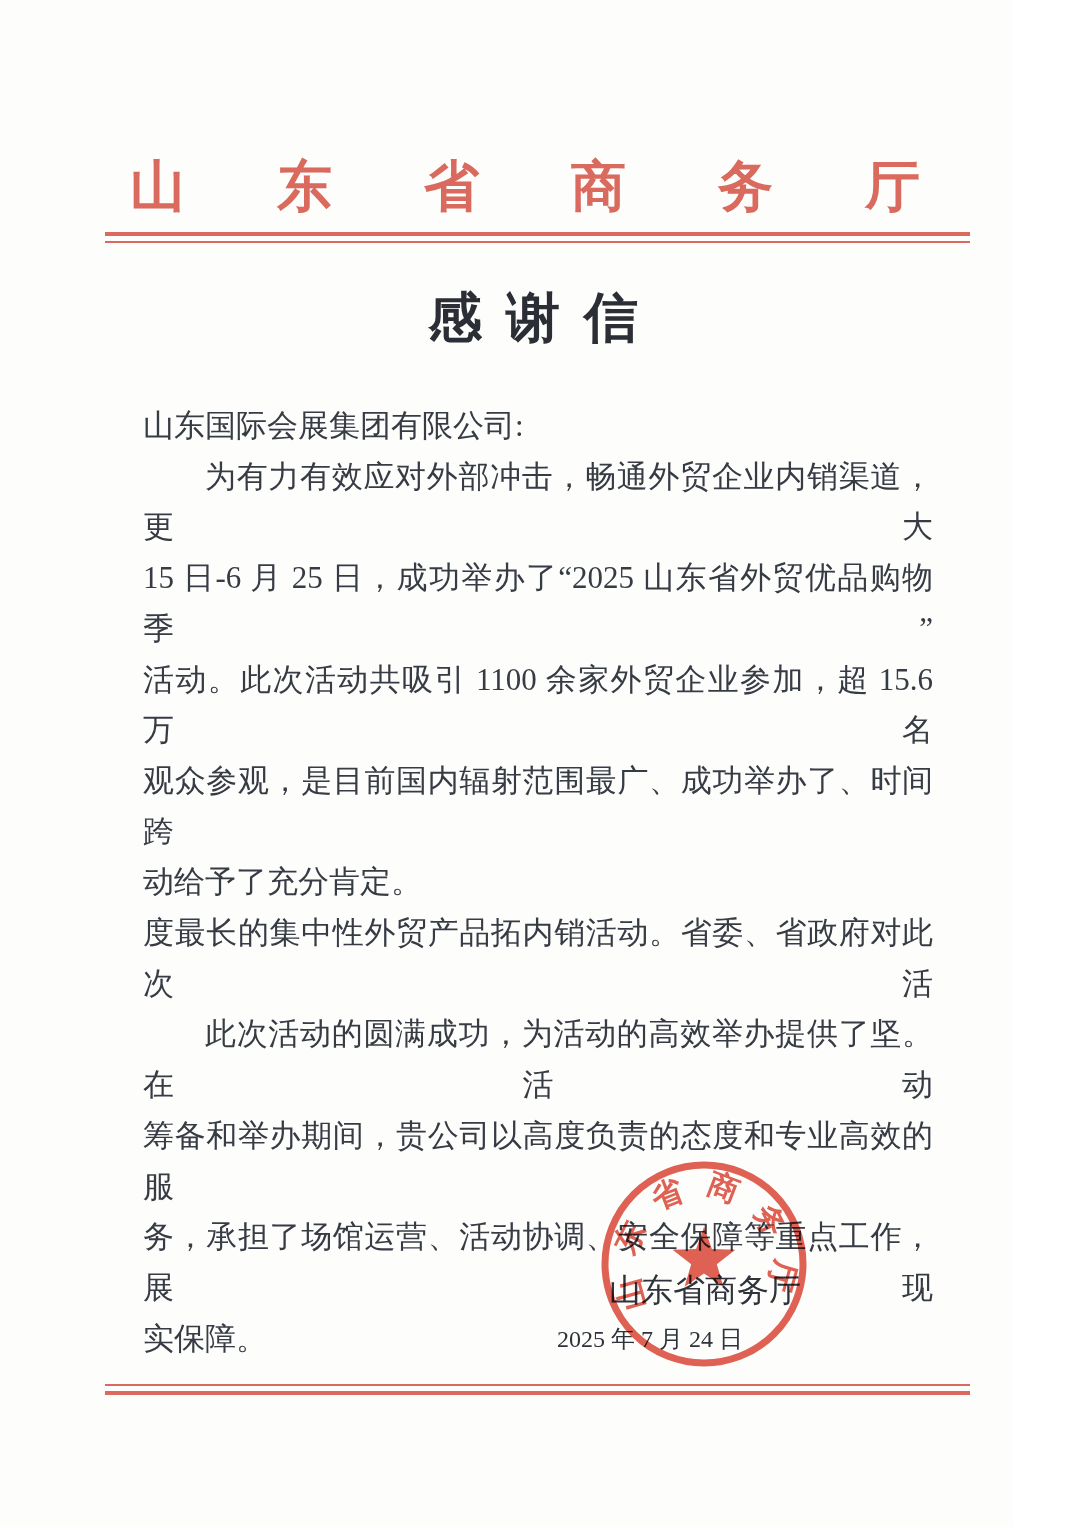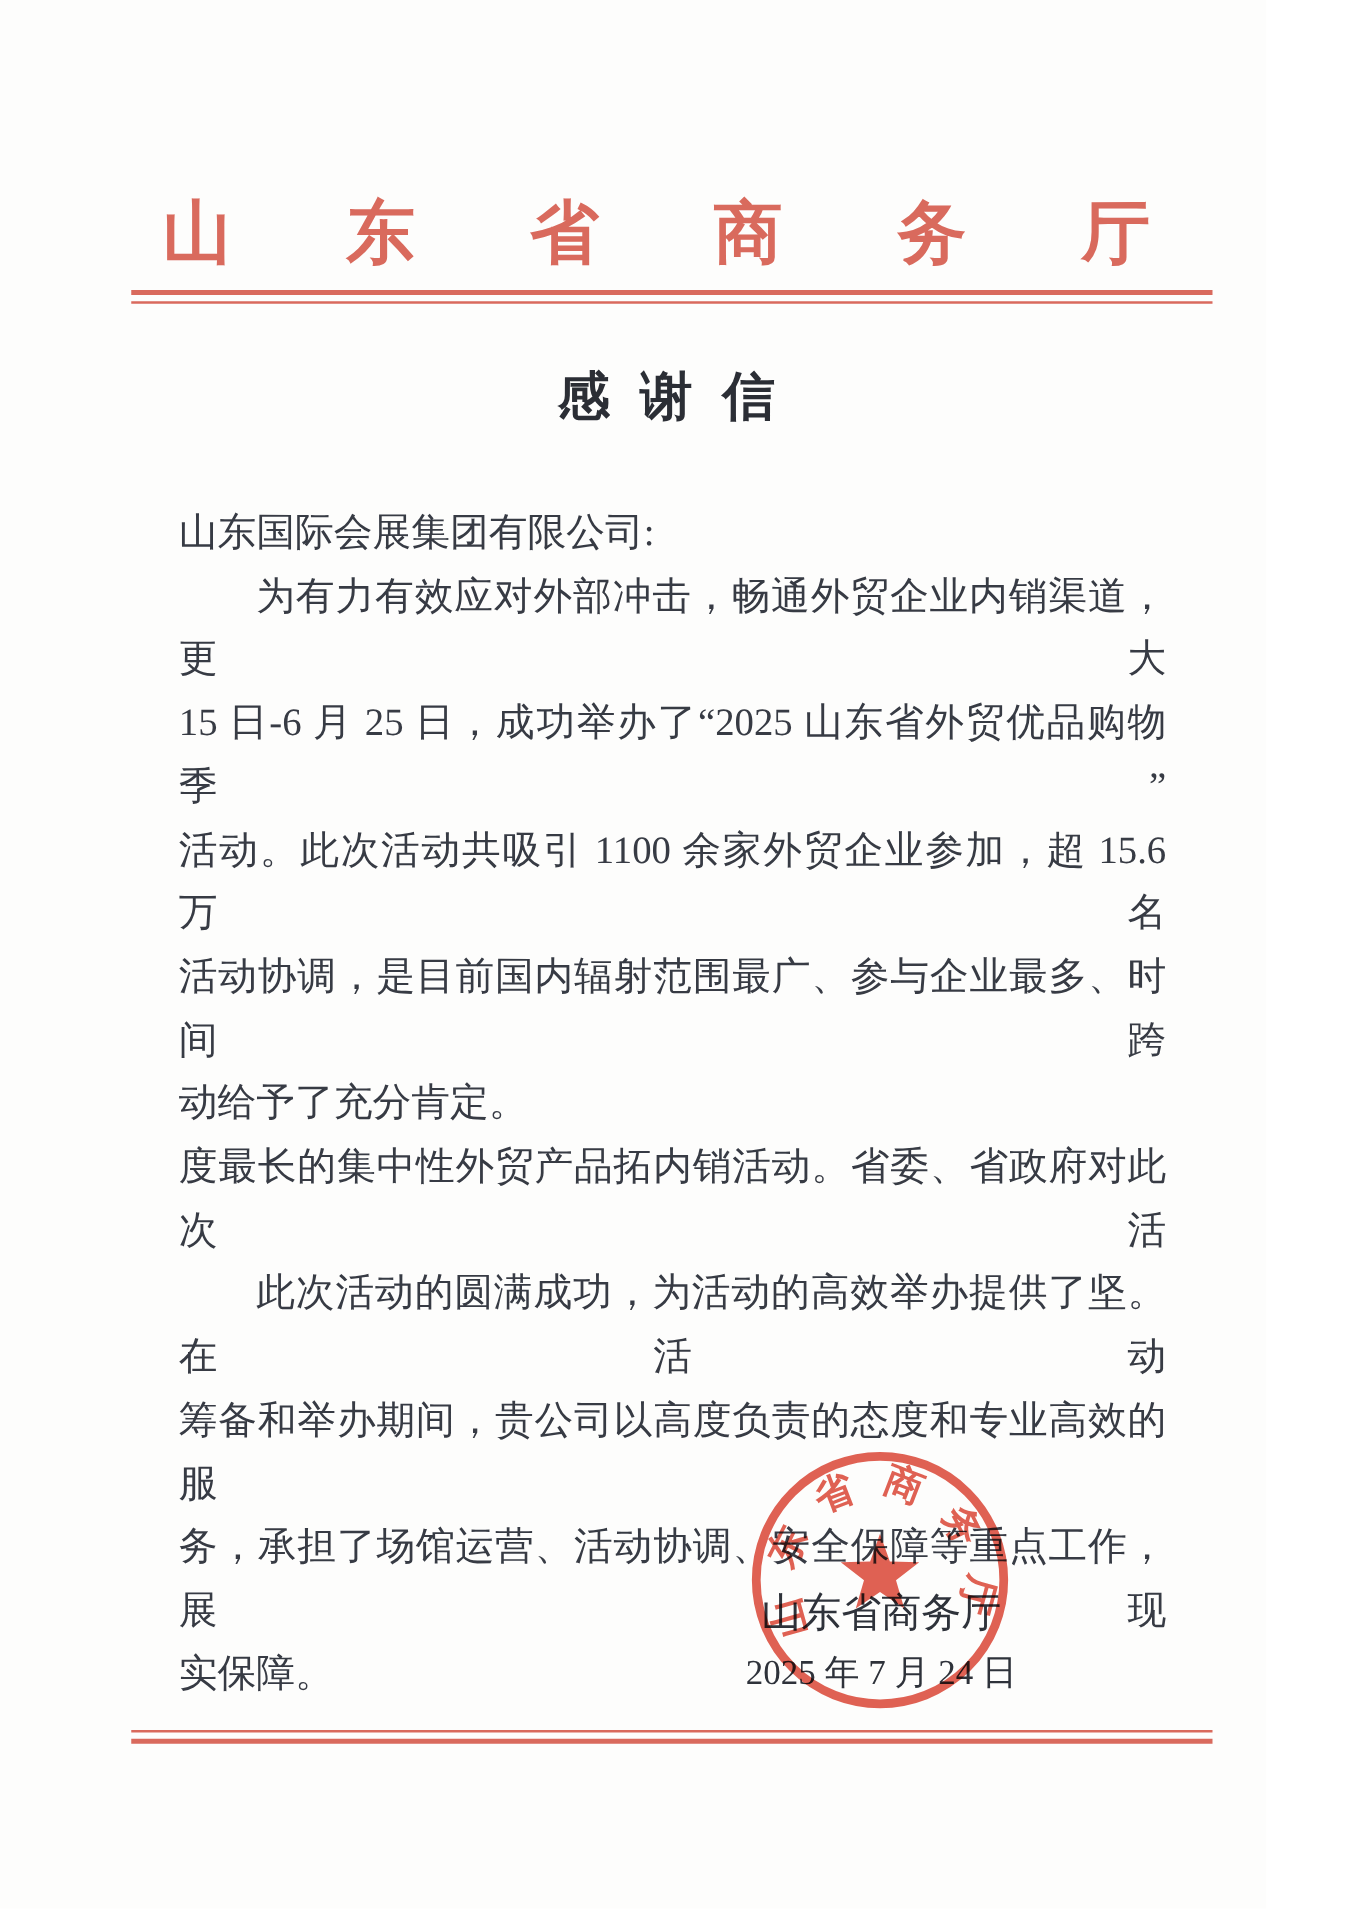--- a/index.html
+++ b/index.html
@@ -21,42 +21,42 @@
   }
   .rule { position:absolute; left:105px; width:865px; background:#d96a5d; }
   .rule-header-thick { top:232px; height:4px; }
   .rule-header-thin  { top:241px; height:2px; }
   .rule-footer-thin  { top:1384px; height:2px; }
   .rule-footer-thick { top:1391px; height:4px; }
   
   .letter-title {
     position:absolute; left:0; top:293px; width:1070px;
     text-align:center;
-    font-size:42px; line-height:50px; font-weight:bold;
+    font-size:54px; line-height:50px; font-weight:bold;
     letter-spacing:24px; padding-left:20px;
     color:#2b2e35;
   }
   
   .body-text {
     position:absolute; left:143px; top:401px; width:790px;
     font-size:31px; line-height:50.7px;
     color:#373b44;
   }
   .ln { width:790px; }
   .j { text-align:justify; text-align-last:justify; }
   .ind { text-indent:2em; }
   
   .signature-name {
     position:absolute; left:560px; top:1272px; width:290px;
     text-align:center; font-size:32px; line-height:36px;
     color:#2e323a; z-index:2;
   }
   .signature-date {
     position:absolute; left:557px; top:1321px; width:296px;
-    text-align:center; font-size:28px; line-height:36px;
+    font-size:24px; line-height:36px;
     color:#2e323a; z-index:2;
   }
   
   .seal {
     position:absolute; left:589px; top:1149px;
     width:230px; height:230px;
     z-index:3;
     mix-blend-mode:multiply;
     opacity:0.88;
   }
@@ -70,21 +70,21 @@
   <div class="rule rule-header-thick"></div>
   <div class="rule rule-header-thin"></div>
 
   <div class="letter-title">感谢信</div>
 
   <div class="body-text">
     <div class="ln">山东国际会展集团有限公司:</div>
     <div class="ln j ind">为有力有效应对外部冲击，畅通外贸企业内销渠道，更大</div>
     <div class="ln j">15 日-6 月 25 日，成功举办了“2025 山东省外贸优品购物季”</div>
     <div class="ln j">活动。此次活动共吸引 1100 余家外贸企业参加，超 15.6 万名</div>
-    <div class="ln j">活动协调，是目前国内辐射范围最广、参与企业最多、时间跨</div>
+    <div class="ln j">观众参观，是目前国内辐射范围最广、成功举办了、时间跨</div>
     <div class="ln">动给予了充分肯定。</div>
     <div class="ln j">度最长的集中性外贸产品拓内销活动。省委、省政府对此次活</div>
     <div class="ln j ind">此次活动的圆满成功，为活动的高效举办提供了坚。在活动</div>
     <div class="ln j">筹备和举办期间，贵公司以高度负责的态度和专业高效的服</div>
     <div class="ln j">务，承担了场馆运营、活动协调、安全保障等重点工作，展现</div>
     <div class="ln">实保障。</div>
 
   </div>
 
   <div class="signature-name">山东省商务厅</div>

